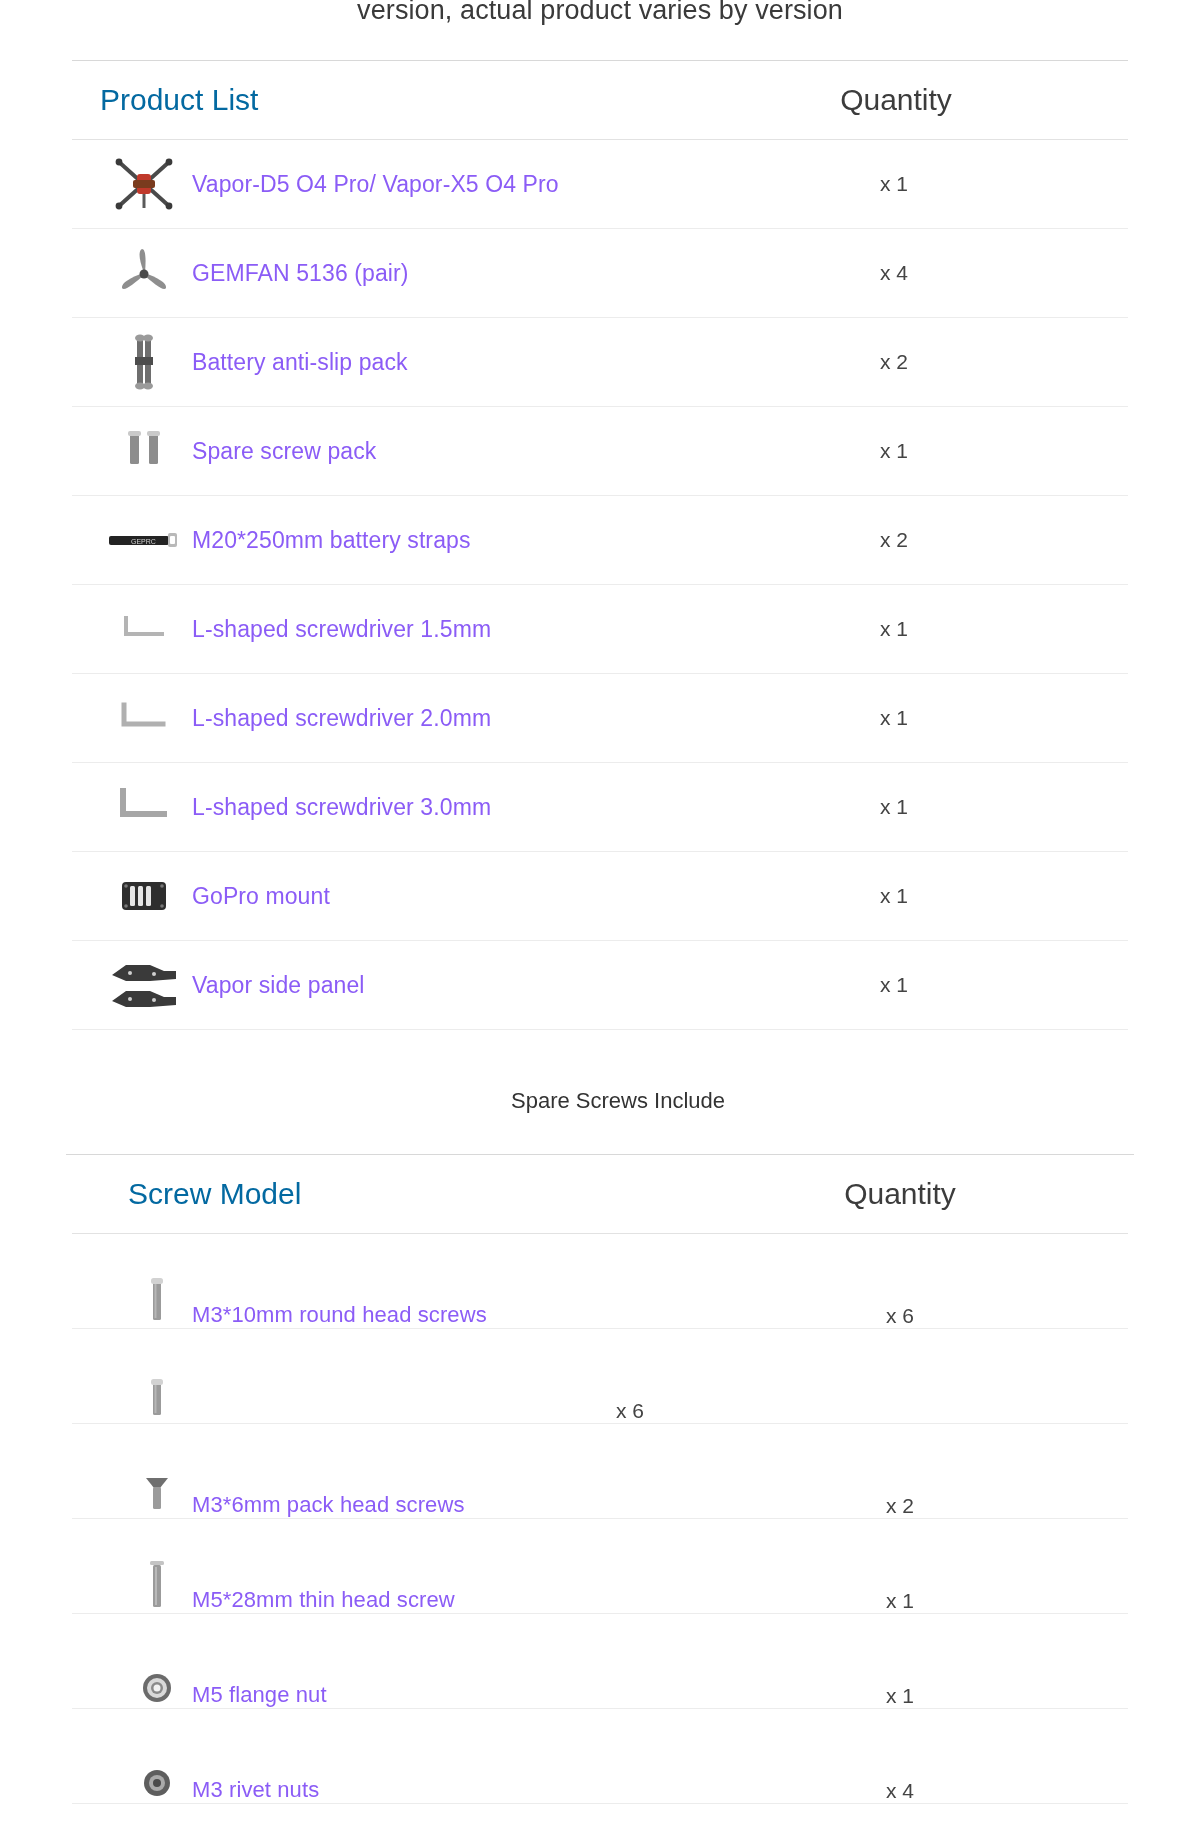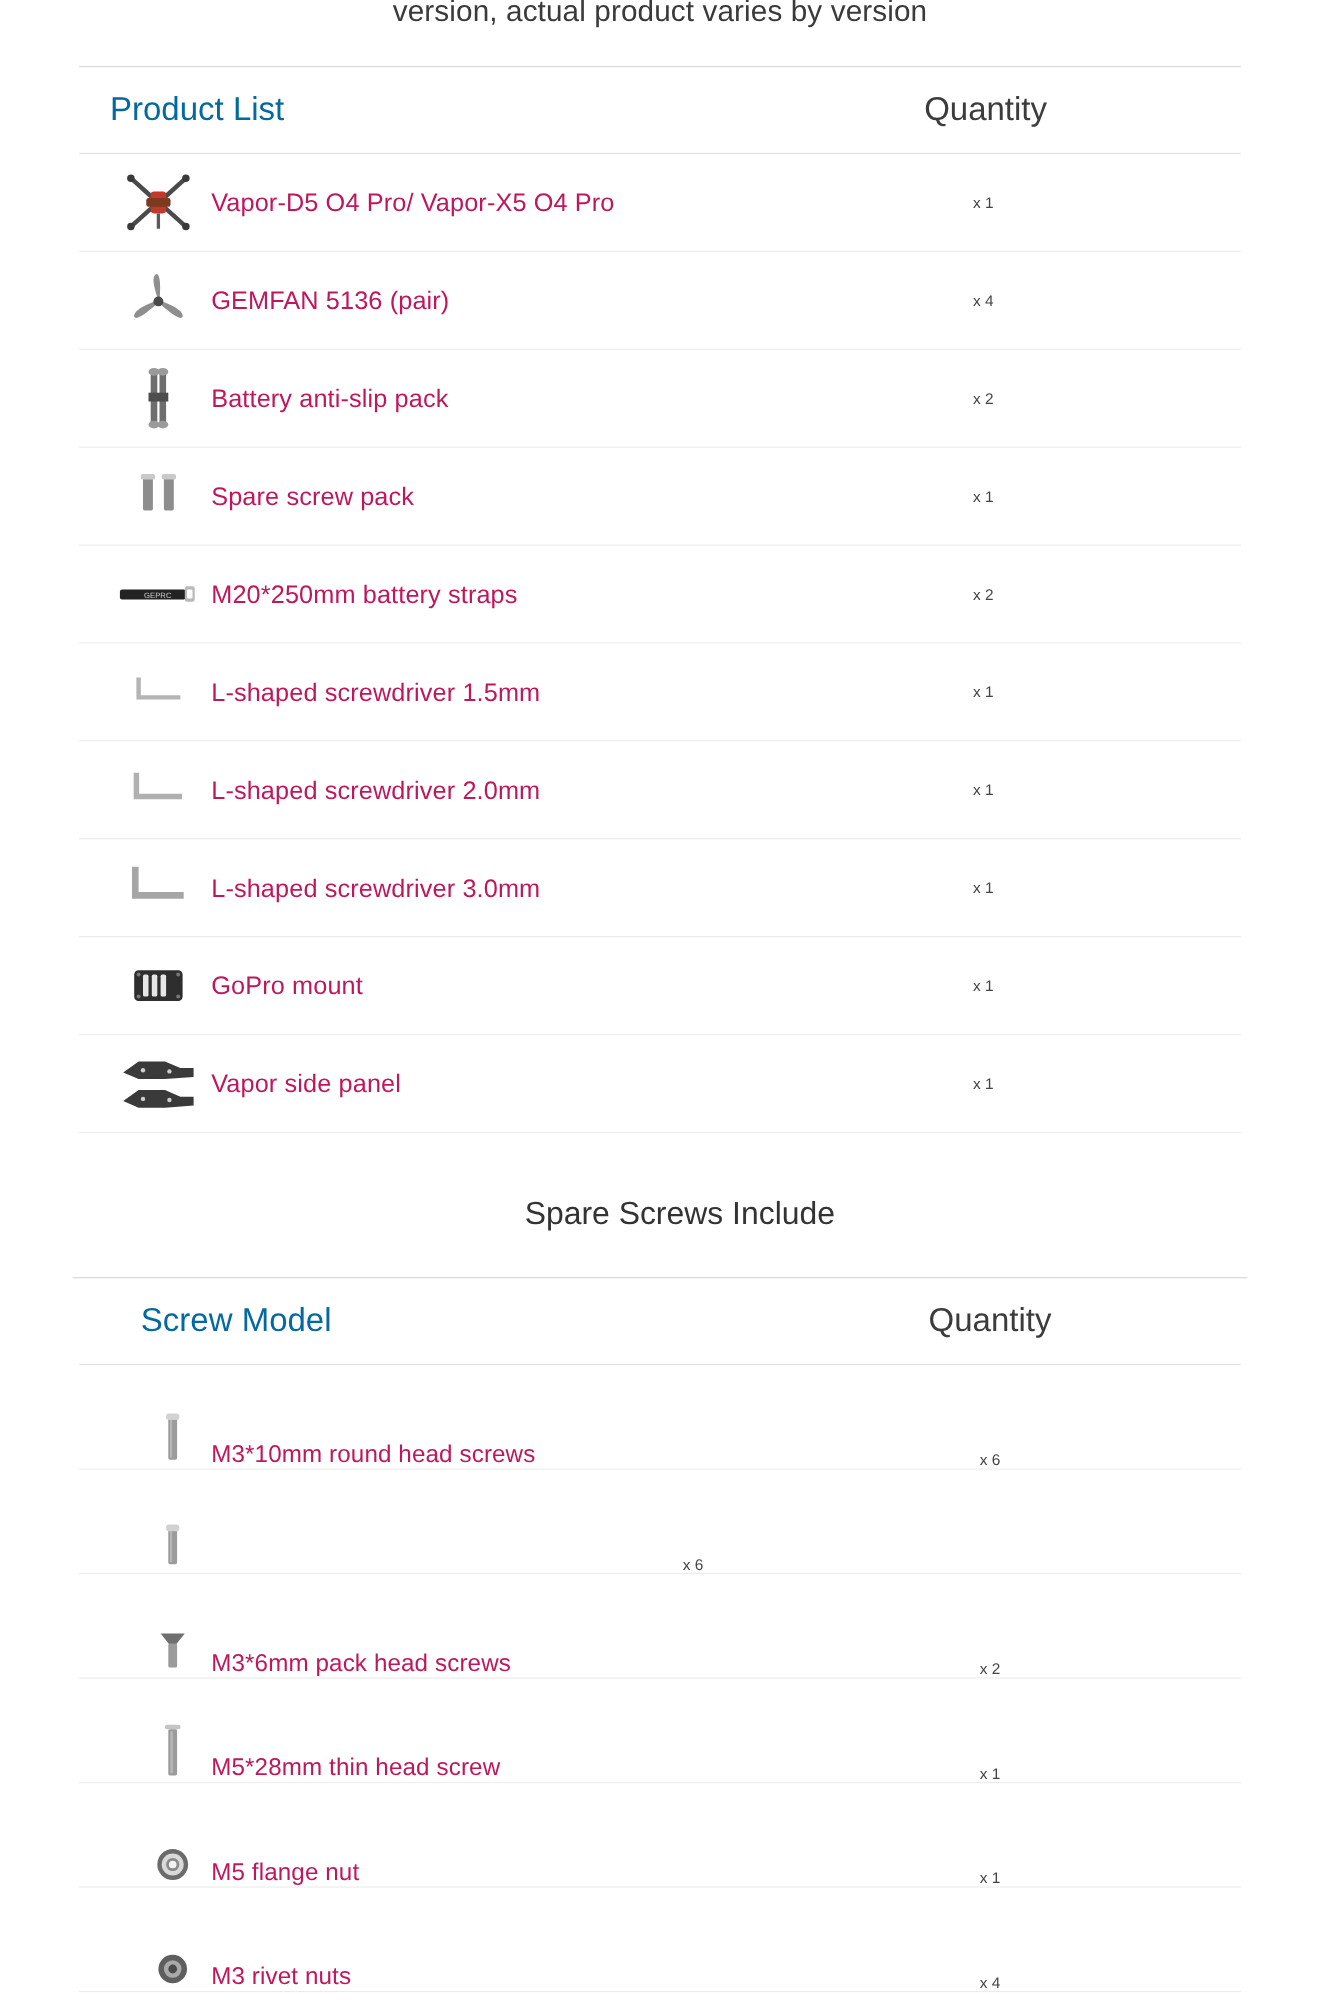--- a/index.html
+++ b/index.html
@@ -65,33 +65,33 @@
     flex: 0 0 120px;
     display: flex;
     align-items: center;
     justify-content: center;
     padding-left: 24px;
     box-sizing: border-box;
   }
   .row .cell-label {
     flex: 0 0 536px;
     font-size: 23px;
-    color: #be185d;
+    color: #8b5cf6;
     letter-spacing: 0.1px;
   }
   .row .cell-qty {
     flex: 1;
     text-align: center;
-    font-size: 14px;
+    font-size: 21px;
     color: #444;
     padding-right: 68px;
   }
   .section-title {
     text-align: center;
-    font-size: 29px;
+    font-size: 22px;
     color: #333;
     margin: 58px 0 0 0;
     padding-left: 36px;
   }
   .rule-mid {
     border-top: 1px solid #d8d8d8;
     margin: 40px 66px 0 66px;
   }
   .table2 { margin: 0 72px; }
   .table2 .thead .col-name {

